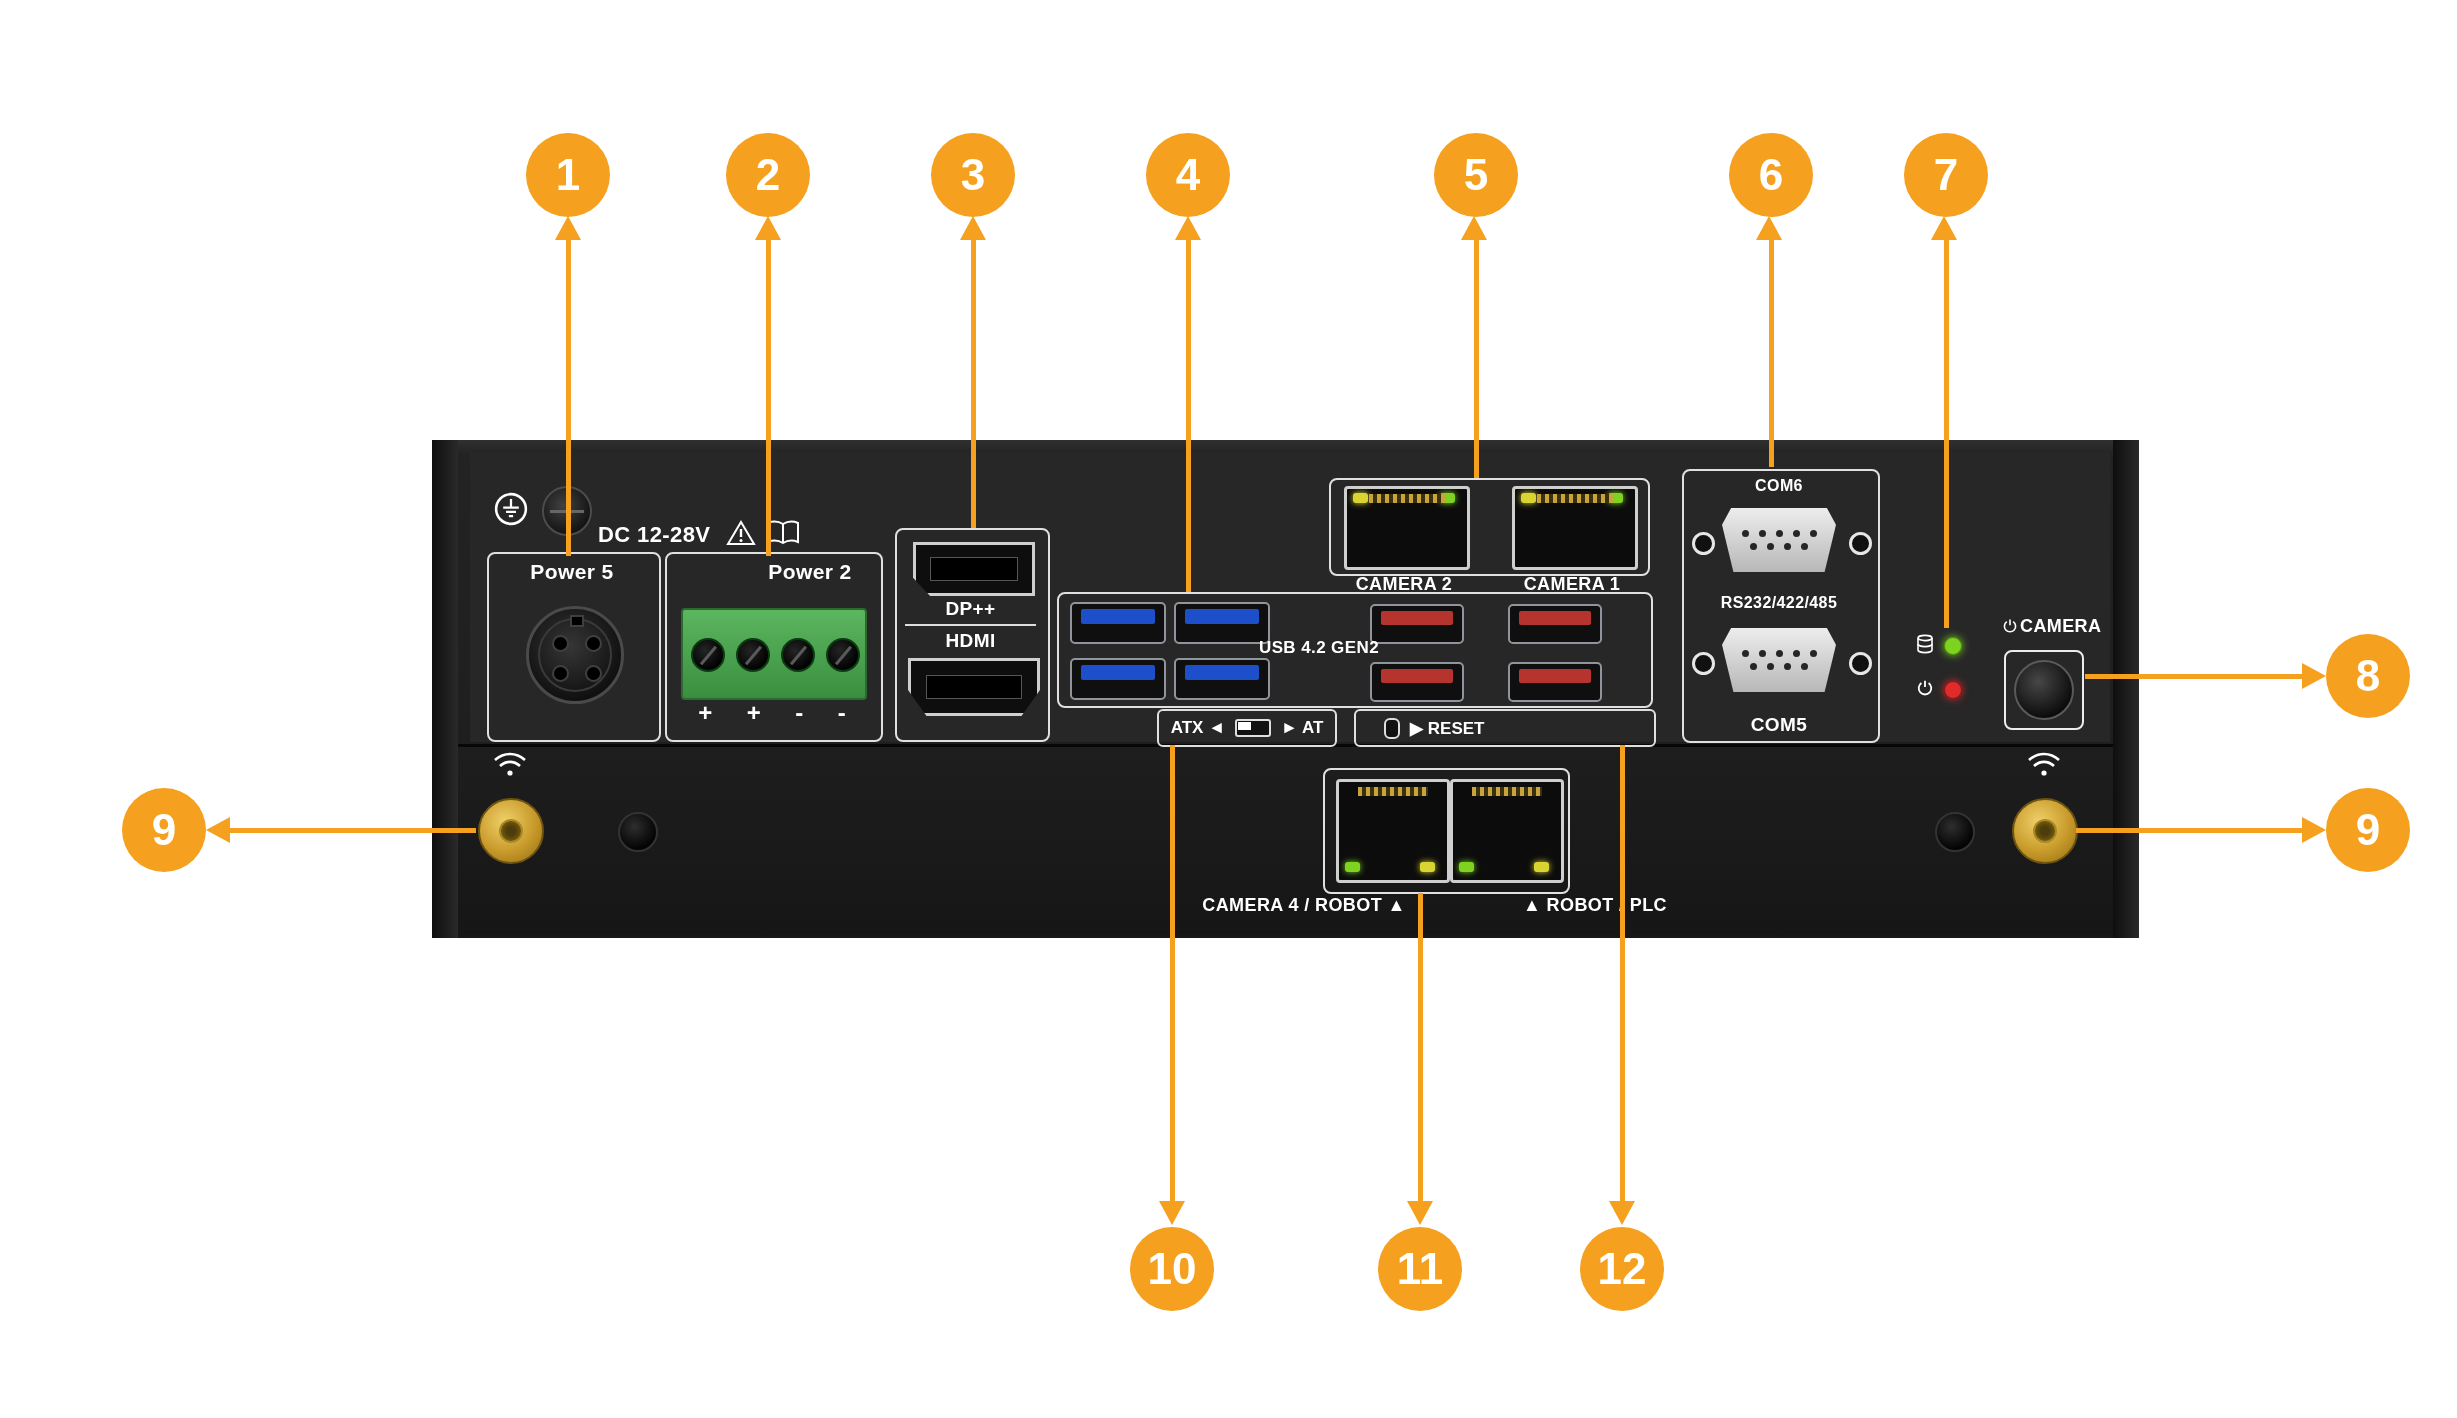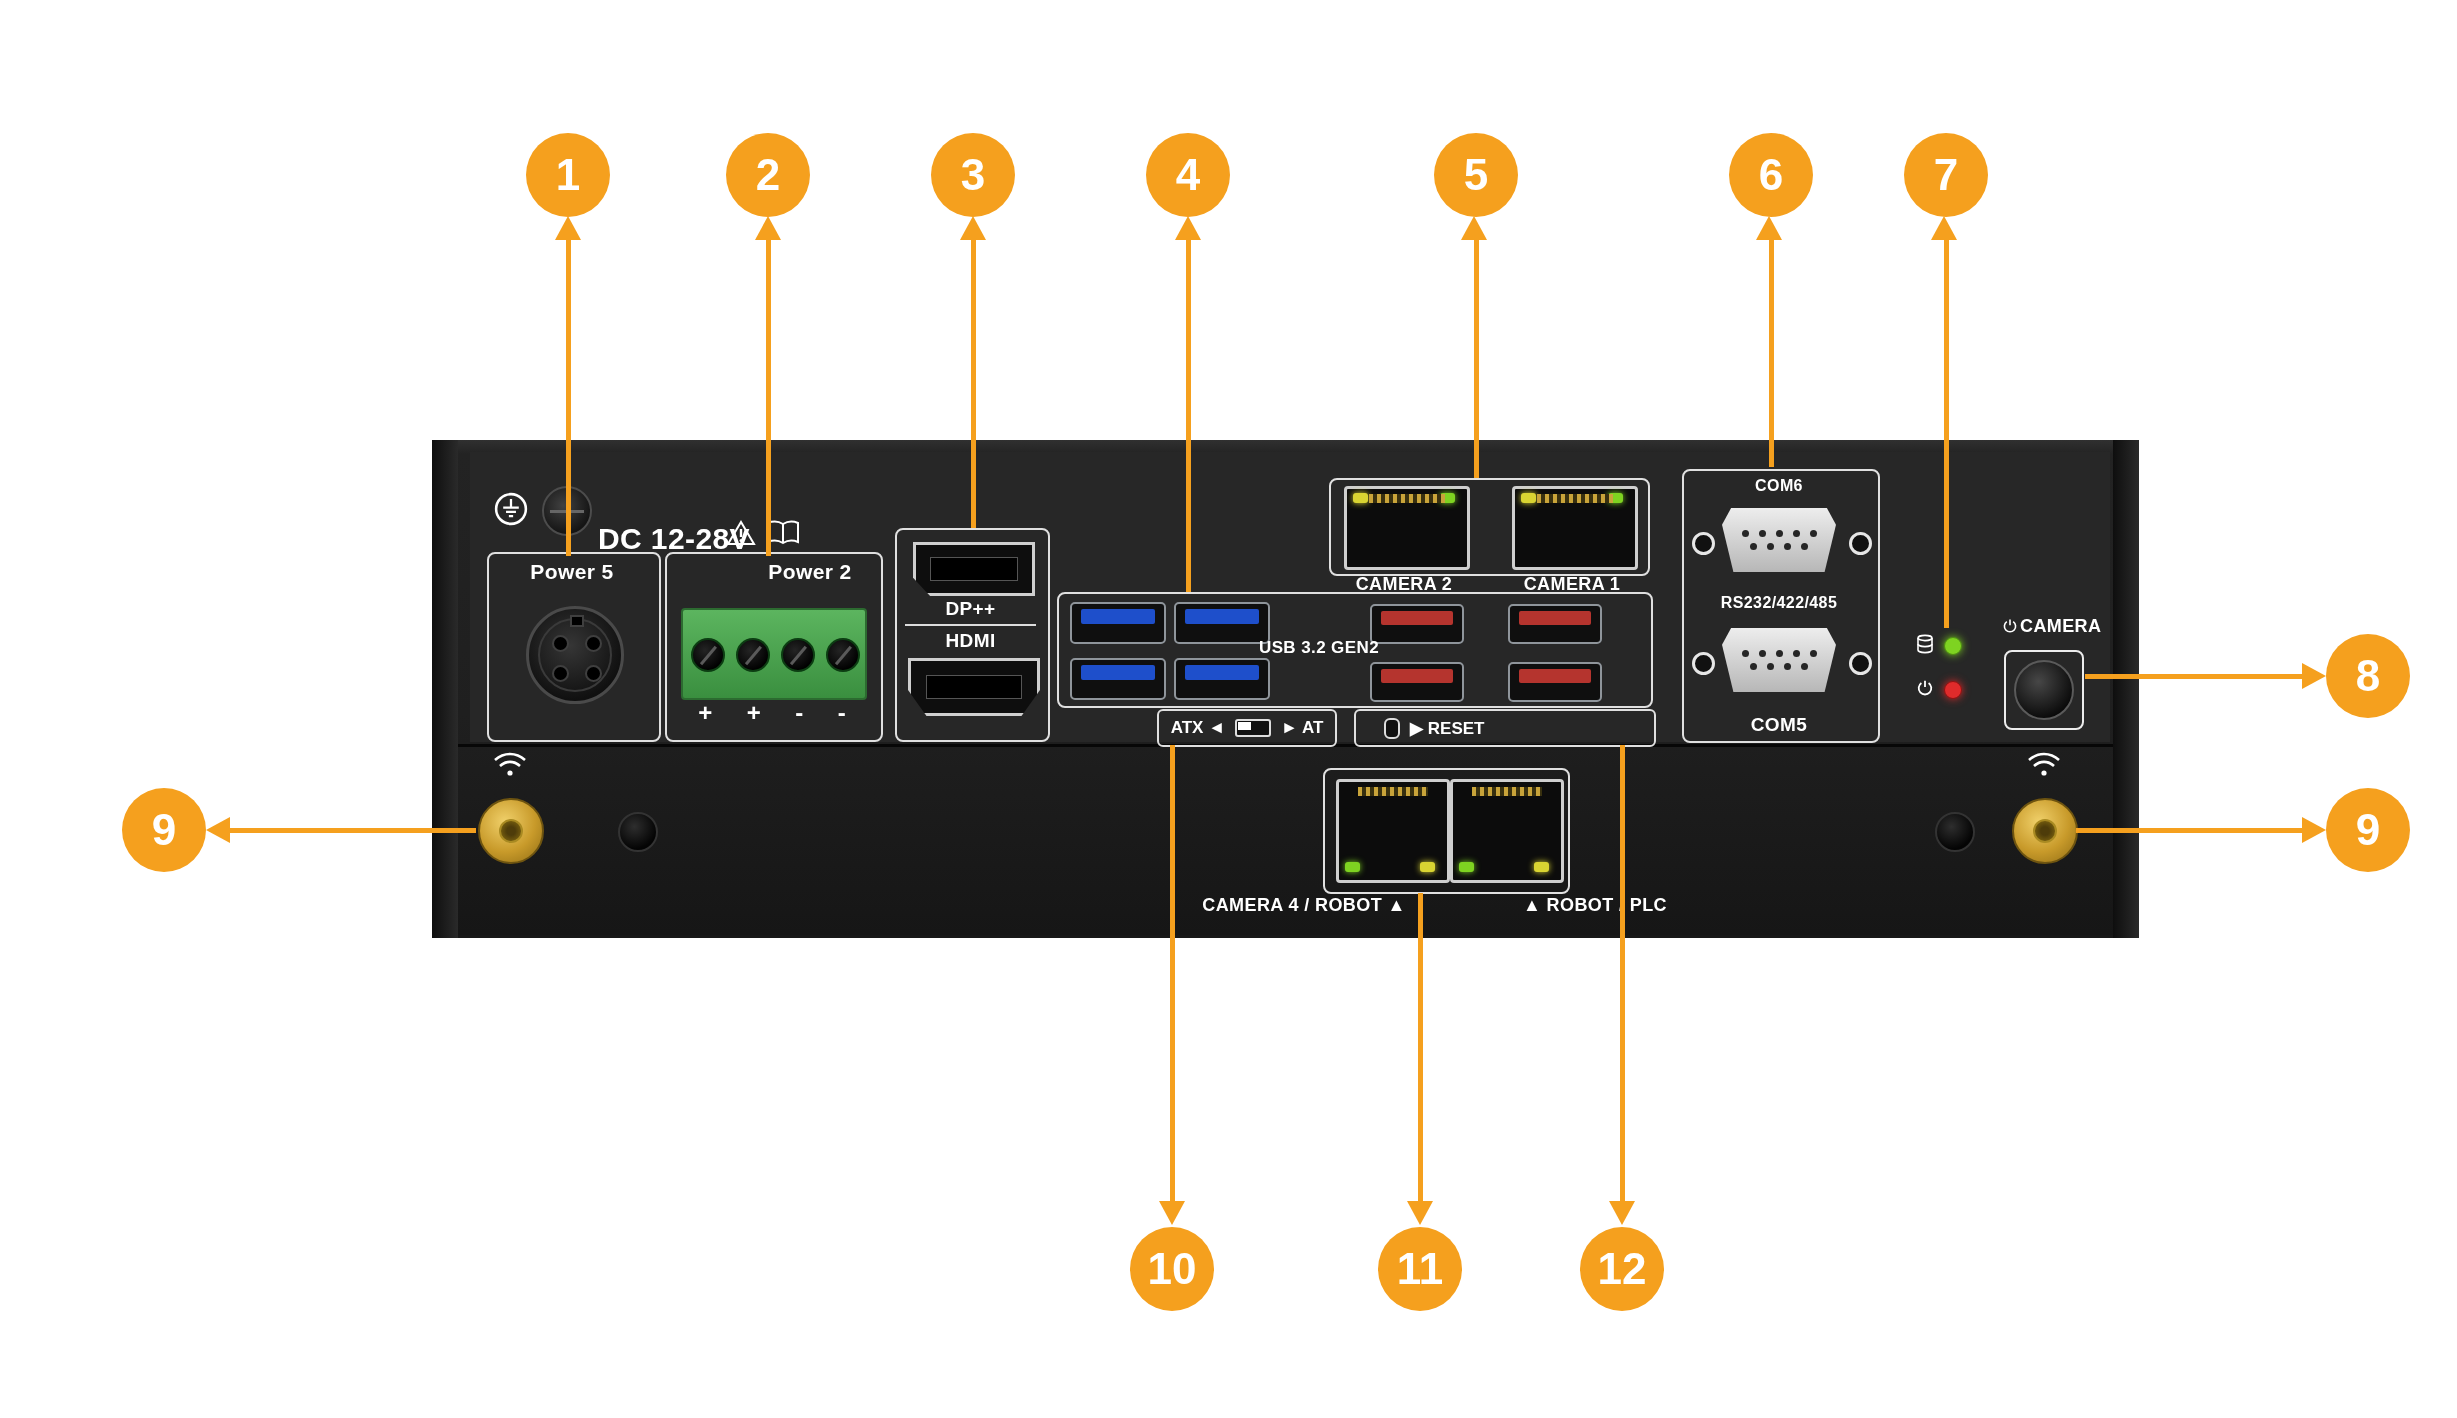--- a/index.html
+++ b/index.html
@@ -106,21 +106,21 @@
   <div class="abs flange" style="left:432px;top:440px;width:26px;height:498px"></div>
   <div class="abs flange" style="left:2113px;top:440px;width:26px;height:498px"></div>
   <div class="abs seam" style="left:458px;top:744px;width:1655px;height:3px"></div>
   <div class="abs bstrip" style="left:458px;top:747px;width:1655px;height:188px"></div>
 
   <svg class="abs icon" style="left:494px;top:492px" width="34" height="34" viewBox="0 0 24 24">
     <circle cx="12" cy="12" r="10.5" fill="none" stroke="#fff" stroke-width="1.8"></circle>
     <path d="M12 5v6M6.5 11h11M8.5 14h7M10.5 17h3" stroke="#fff" stroke-width="1.6" fill="none"></path>
   </svg>
   <div class="abs knob" style="left:542px;top:486px;width:46px;height:46px"></div>
-  <div class="abs plabel" style="left:598px;top:522px;width:170px;height:26px;font-size:30px;text-align:left">DC 12-28V</div>
+  <div class="abs plabel" style="left:598px;top:522px;width:170px;height:26px;font-size:22px;text-align:left">DC 12-28V</div>
   <svg class="abs icon" style="left:726px;top:520px" width="30" height="26" viewBox="0 0 30 26">
     <path d="M15 2 28 24H2Z" fill="none" stroke="#fff" stroke-width="2"></path>
     <path d="M15 9v8" stroke="#fff" stroke-width="2.4"></path>
     <circle cx="15" cy="20.5" r="1.5" fill="#fff"></circle>
   </svg>
   <svg class="abs icon" style="left:766px;top:520px" width="34" height="26" viewBox="0 0 34 26">
     <path d="M2 3c5-2 10-2 15 1 5-3 10-3 15-1v19c-5-2-10-2-15 1-5-3-10-3-15-1Z" fill="none" stroke="#fff" stroke-width="2"></path>
     <path d="M17 4v19" stroke="#fff" stroke-width="2"></path>
   </svg>
 
@@ -162,21 +162,21 @@
     </div>
   <div class="abs usb-port" style="left:1174px;top:602px;width:92px;height:38px">
       <div class="usb-tongue tg-blue"></div>
     </div>
   <div class="abs usb-port" style="left:1070px;top:658px;width:92px;height:38px">
       <div class="usb-tongue tg-blue"></div>
     </div>
   <div class="abs usb-port" style="left:1174px;top:658px;width:92px;height:38px">
       <div class="usb-tongue tg-blue"></div>
     </div>
-  <div class="abs plabel" style="left:1244px;top:638px;width:150px;height:20px;font-size:17px">USB 3.2 GEN2</div>
+  <div class="abs plabel" style="left:1244px;top:638px;width:150px;height:20px;font-size:17px">USB 4.2 GEN2</div>
   <div class="abs usb-port" style="left:1370px;top:604px;width:90px;height:36px">
       <div class="usb-tongue tg-red"></div>
     </div>
   <div class="abs usb-port" style="left:1508px;top:604px;width:90px;height:36px">
       <div class="usb-tongue tg-red"></div>
     </div>
   <div class="abs usb-port" style="left:1370px;top:662px;width:90px;height:36px">
       <div class="usb-tongue tg-red"></div>
     </div>
   <div class="abs usb-port" style="left:1508px;top:662px;width:90px;height:36px">

